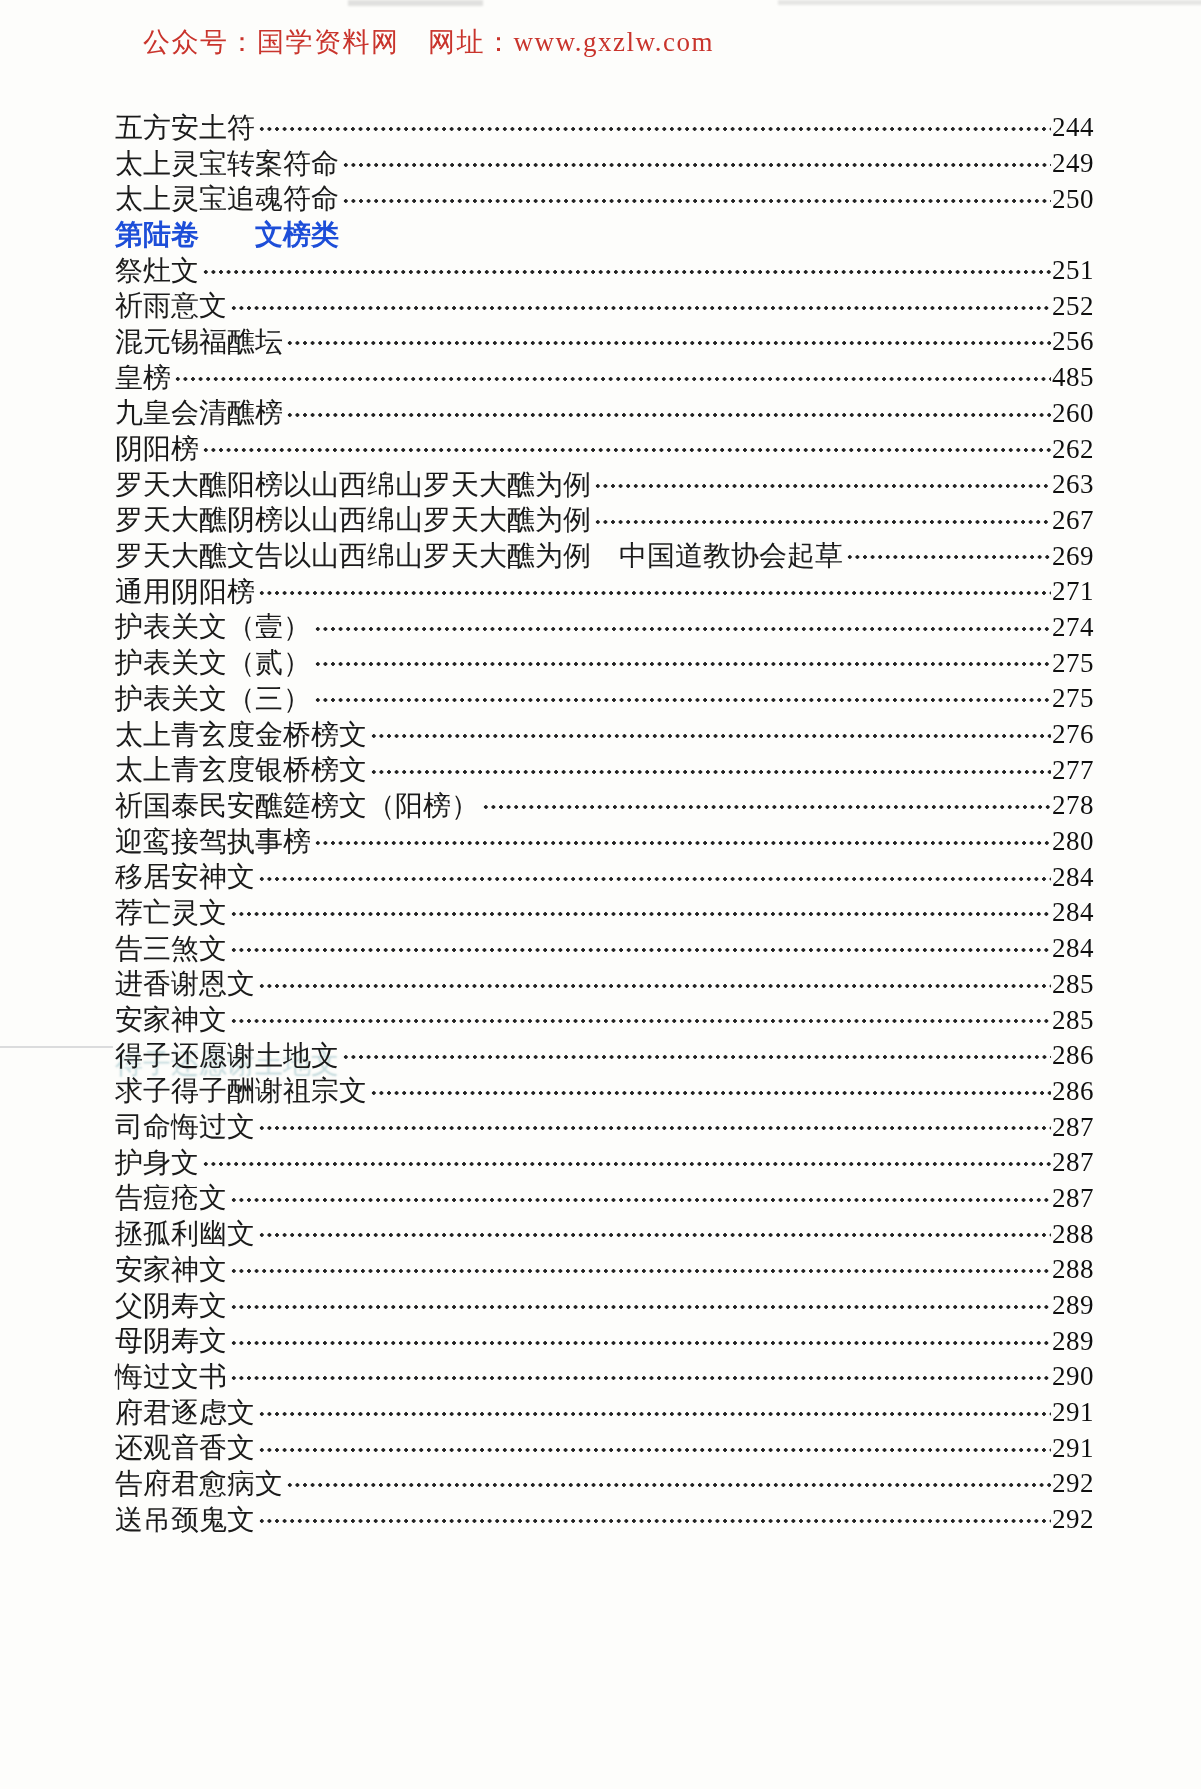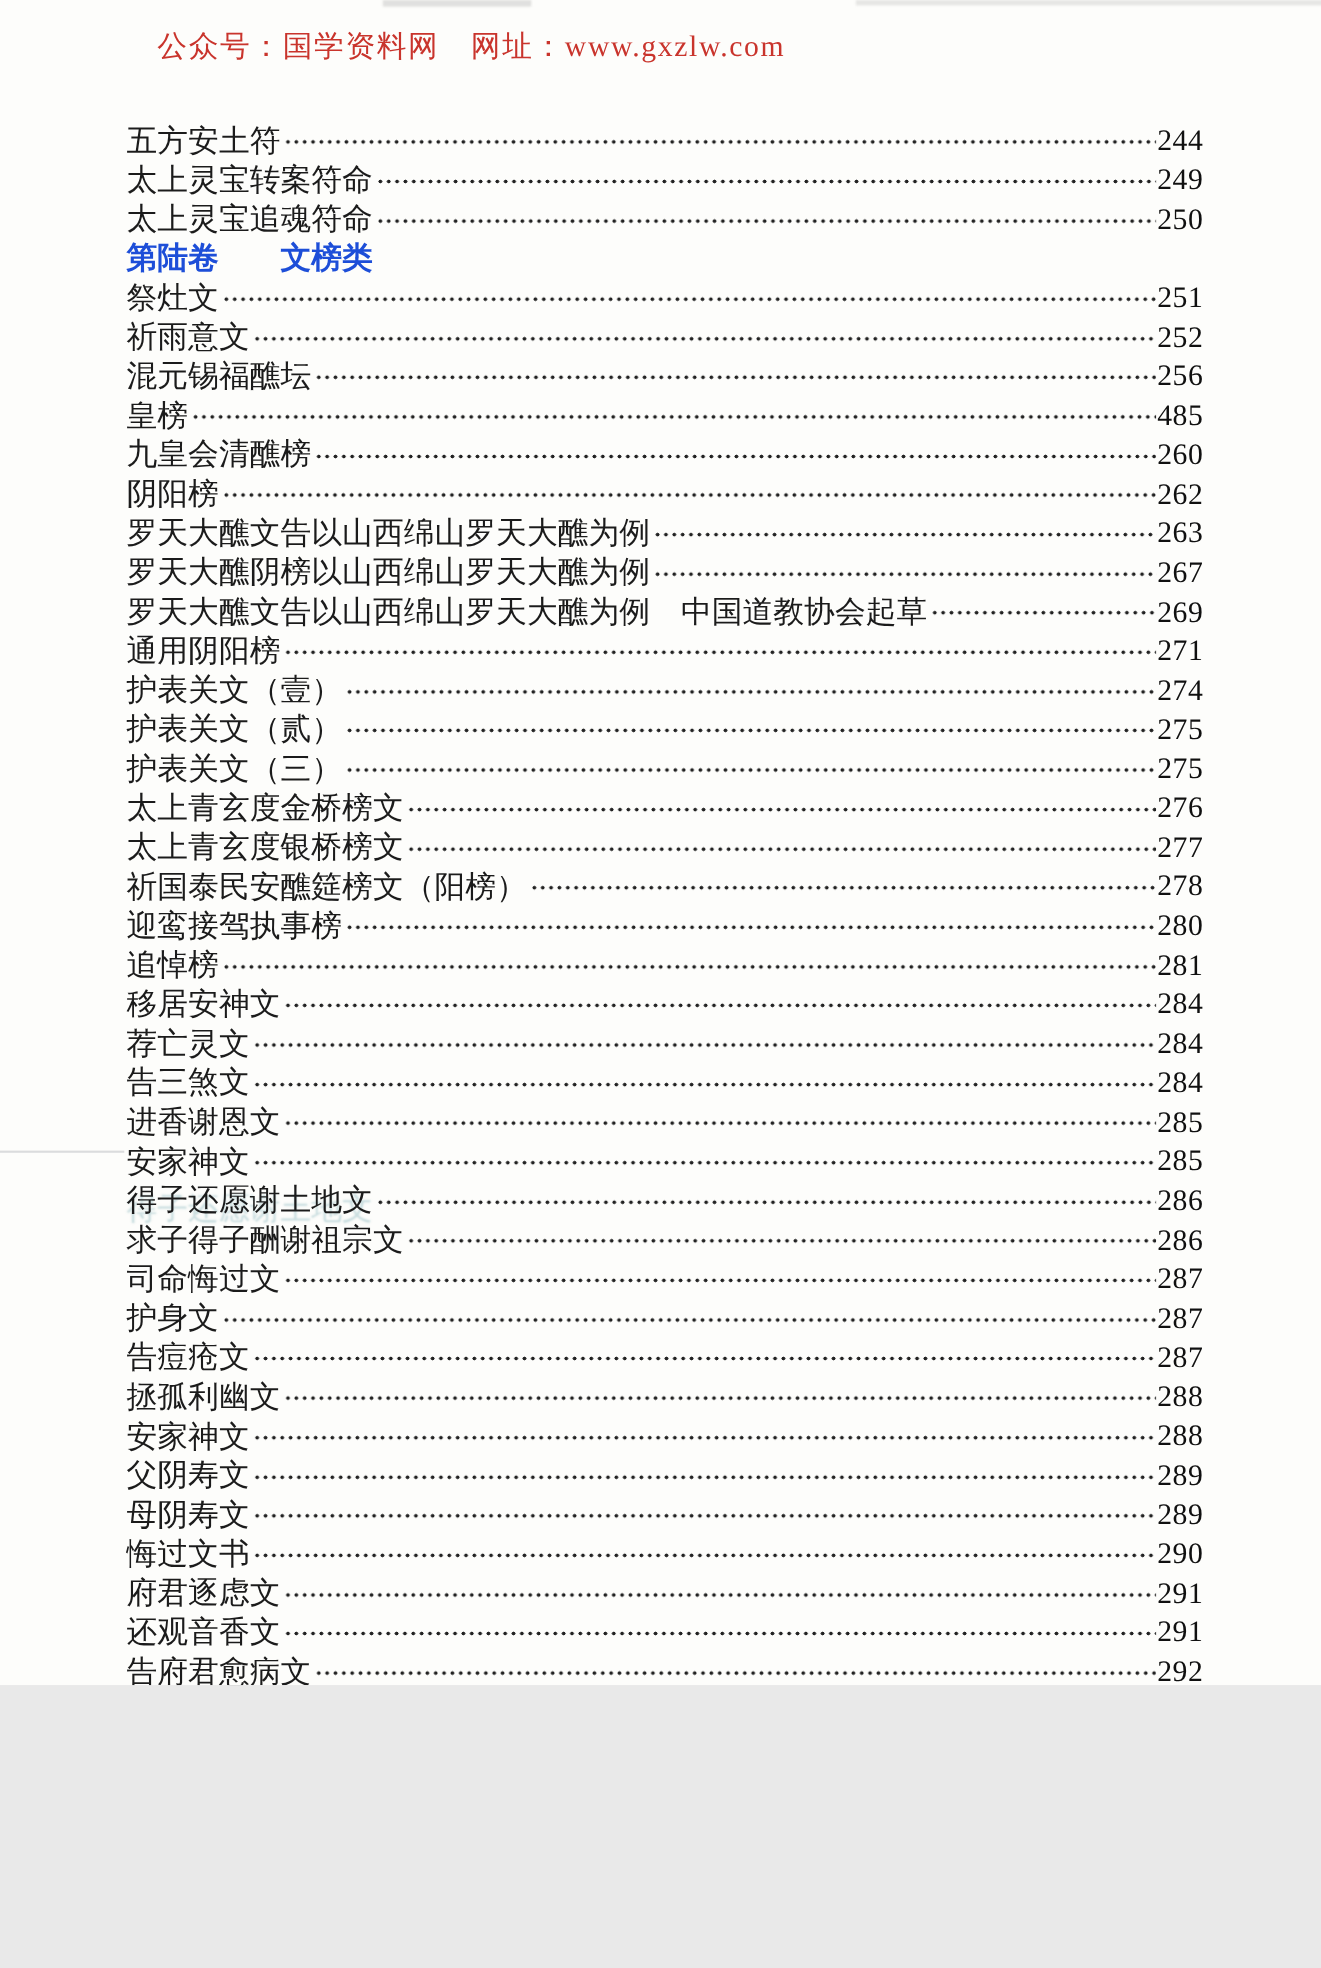--- a/index.html
+++ b/index.html
@@ -1,18 +1,18 @@
 <!DOCTYPE html>
 <html><head>
 <meta charset="utf-8">
 <style>
   html,body{margin:0;padding:0;background:#e9e9e9;}
   .page{
     position:relative;
-    width:1201px;height:1532px;
+    width:1201px;height:1789px;
     background:#fdfdfb;
     overflow:hidden;
     font-family:"Liberation Serif","DejaVu Serif",serif;
   }
   .page-header{
     position:absolute;
     left:143px;top:24px;
     font-size:27px;
     letter-spacing:1.5px;
     white-space:nowrap;
@@ -109,21 +109,21 @@
         <span class="title">九皇会清醮榜</span>
         <span class="leader"></span>
         <span class="pagenum">260</span>
       </div>
       <div class="row">
         <span class="title">阴阳榜</span>
         <span class="leader"></span>
         <span class="pagenum">262</span>
       </div>
       <div class="row">
-        <span class="title">罗天大醮文告以山西绵山罗天大醮为例</span>
+        <span class="title">罗天大醮阳榜以山西绵山罗天大醮为例</span>
         <span class="leader"></span>
         <span class="pagenum">263</span>
       </div>
       <div class="row">
         <span class="title">罗天大醮阴榜以山西绵山罗天大醮为例</span>
         <span class="leader"></span>
         <span class="pagenum">267</span>
       </div>
       <div class="row">
         <span class="title">罗天大醮文告以山西绵山罗天大醮为例　中国道教协会起草</span>
@@ -162,25 +162,20 @@
       </div>
       <div class="row">
         <span class="title">祈国泰民安醮筵榜文（阳榜）</span>
         <span class="leader"></span>
         <span class="pagenum">278</span>
       </div>
       <div class="row">
         <span class="title">迎鸾接驾执事榜</span>
         <span class="leader"></span>
         <span class="pagenum">280</span>
-      </div>
-      <div class="row">
-        <span class="title">追悼榜</span>
-        <span class="leader"></span>
-        <span class="pagenum">281</span>
       </div>
       <div class="row">
         <span class="title">移居安神文</span>
         <span class="leader"></span>
         <span class="pagenum">284</span>
       </div>
       <div class="row">
         <span class="title">荐亡灵文</span>
         <span class="leader"></span>
         <span class="pagenum">284</span>

